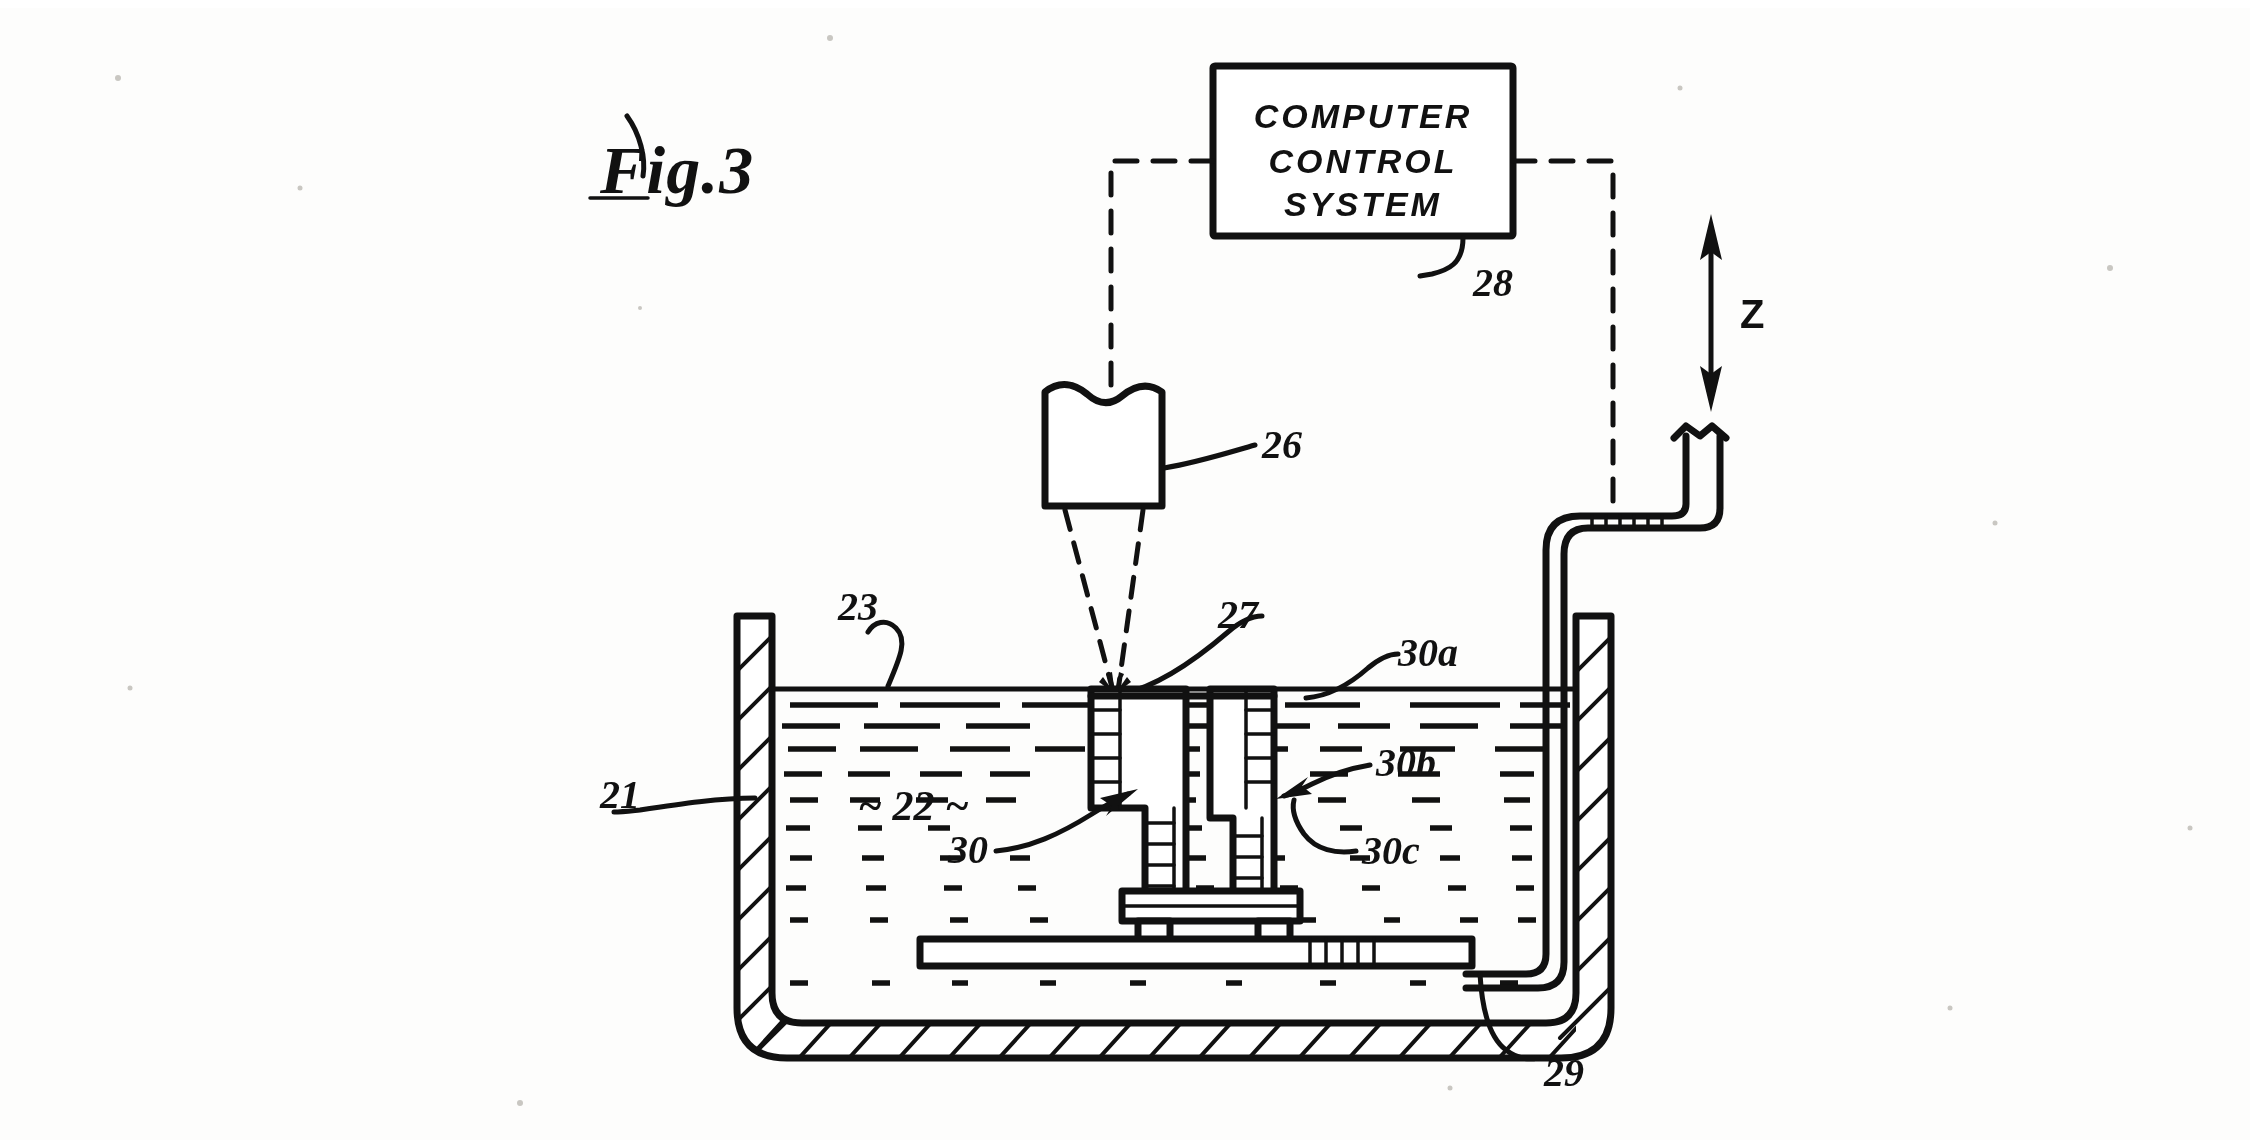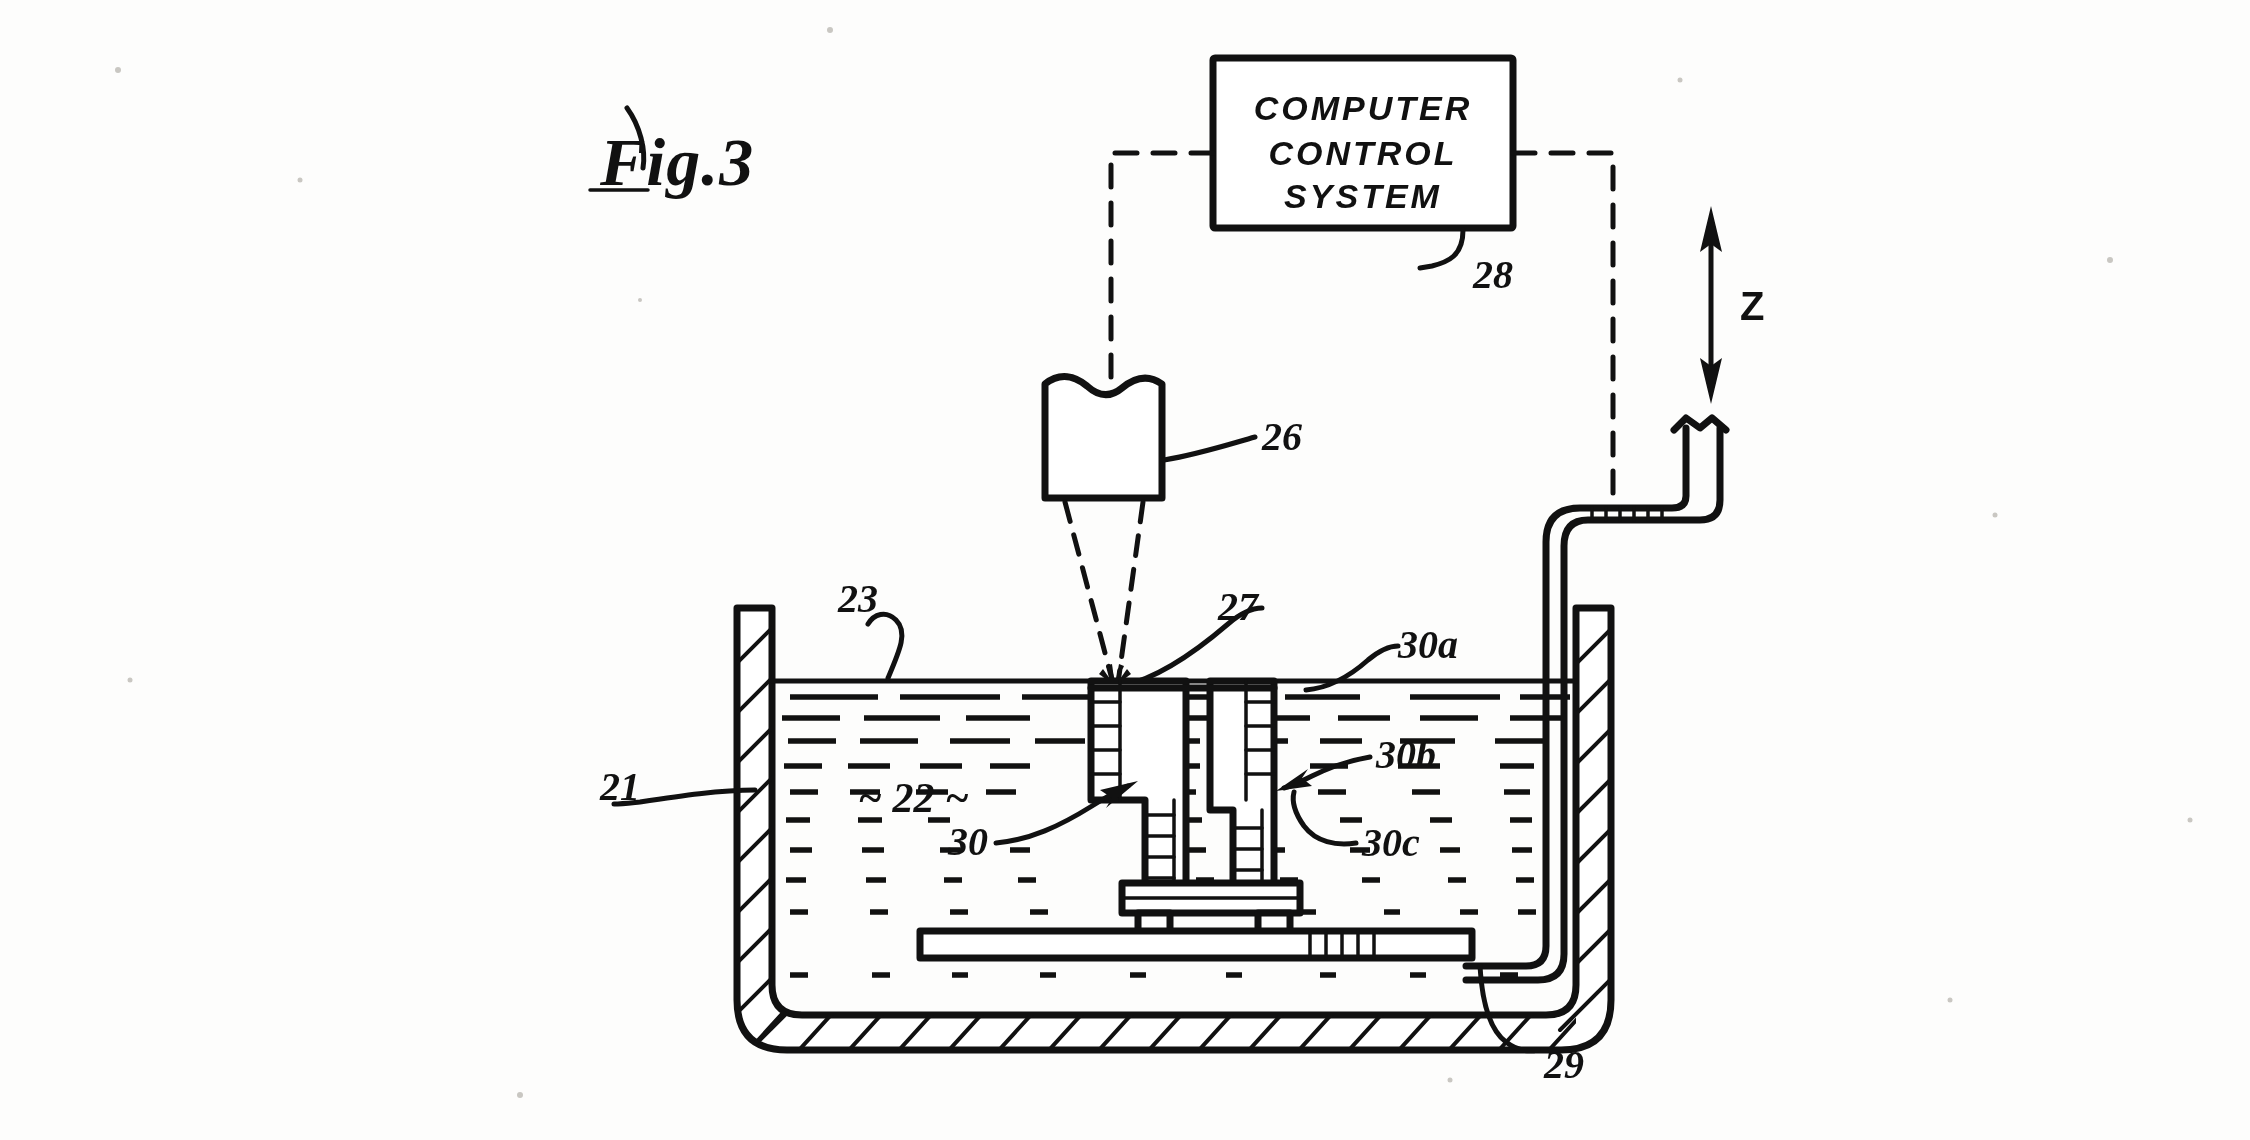--- a/index.html
+++ b/index.html
@@ -10,21 +10,21 @@
   body {
     width: 2250px;
     height: 1140px;
     position: relative;
     overflow: hidden;
     font-family: "Liberation Sans", sans-serif;
   }
   #figure-root {
     position: absolute;
     left: 0;
-    top: 0;
+    top: 8px;
     width: 2250px;
     height: 980px;
     background: #fdfdfc;
   }
   svg.figure-canvas {
     display: block;
     width: 2250px;
     height: 1140px;
   }
   .ln {

